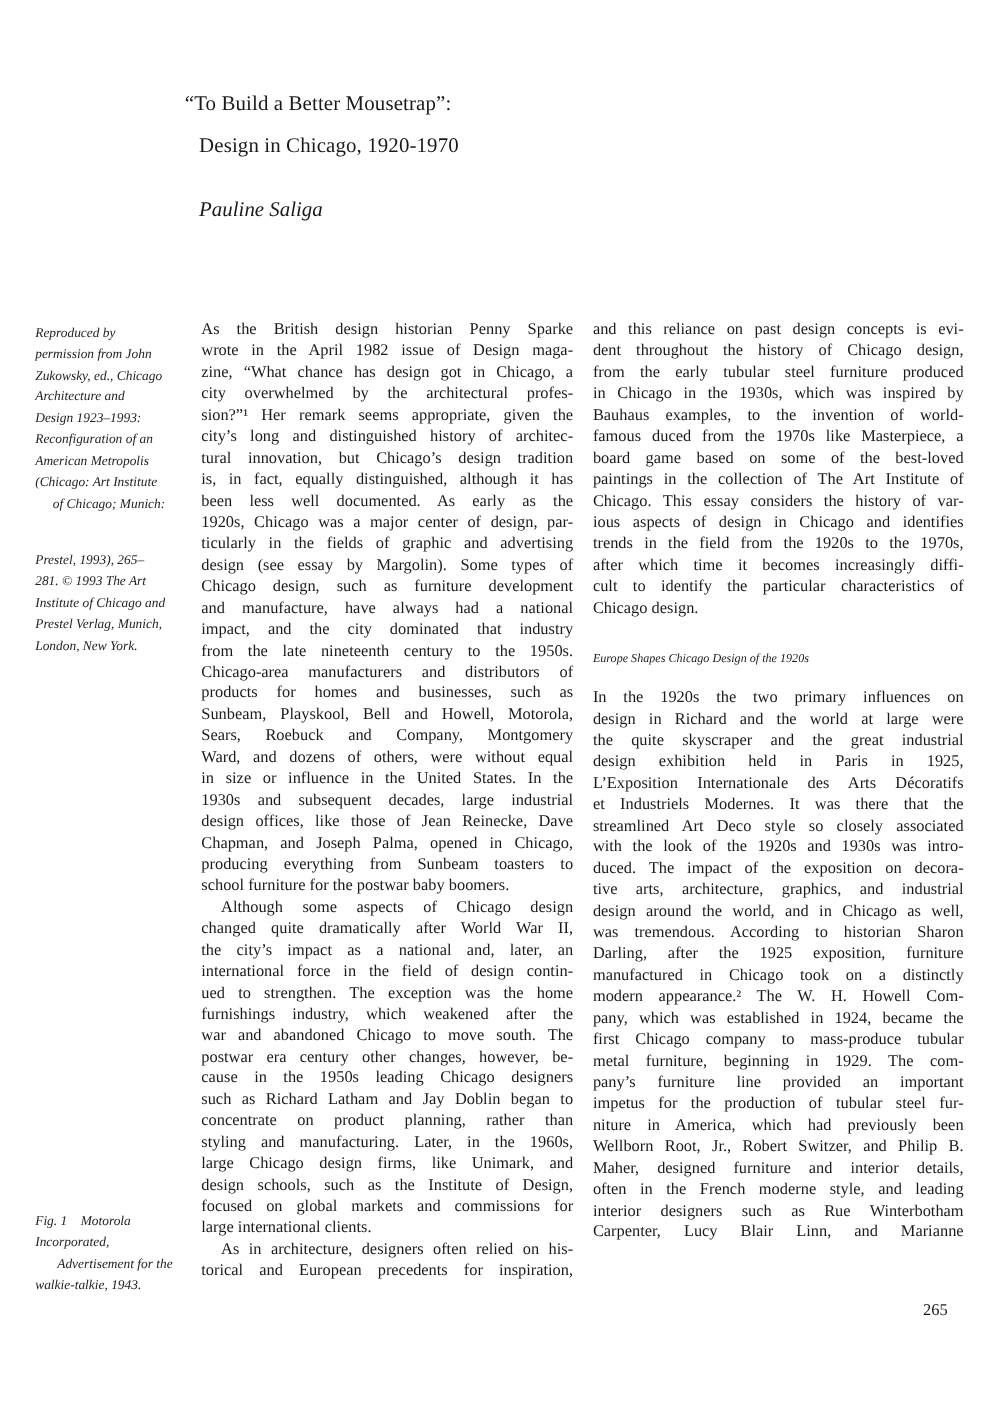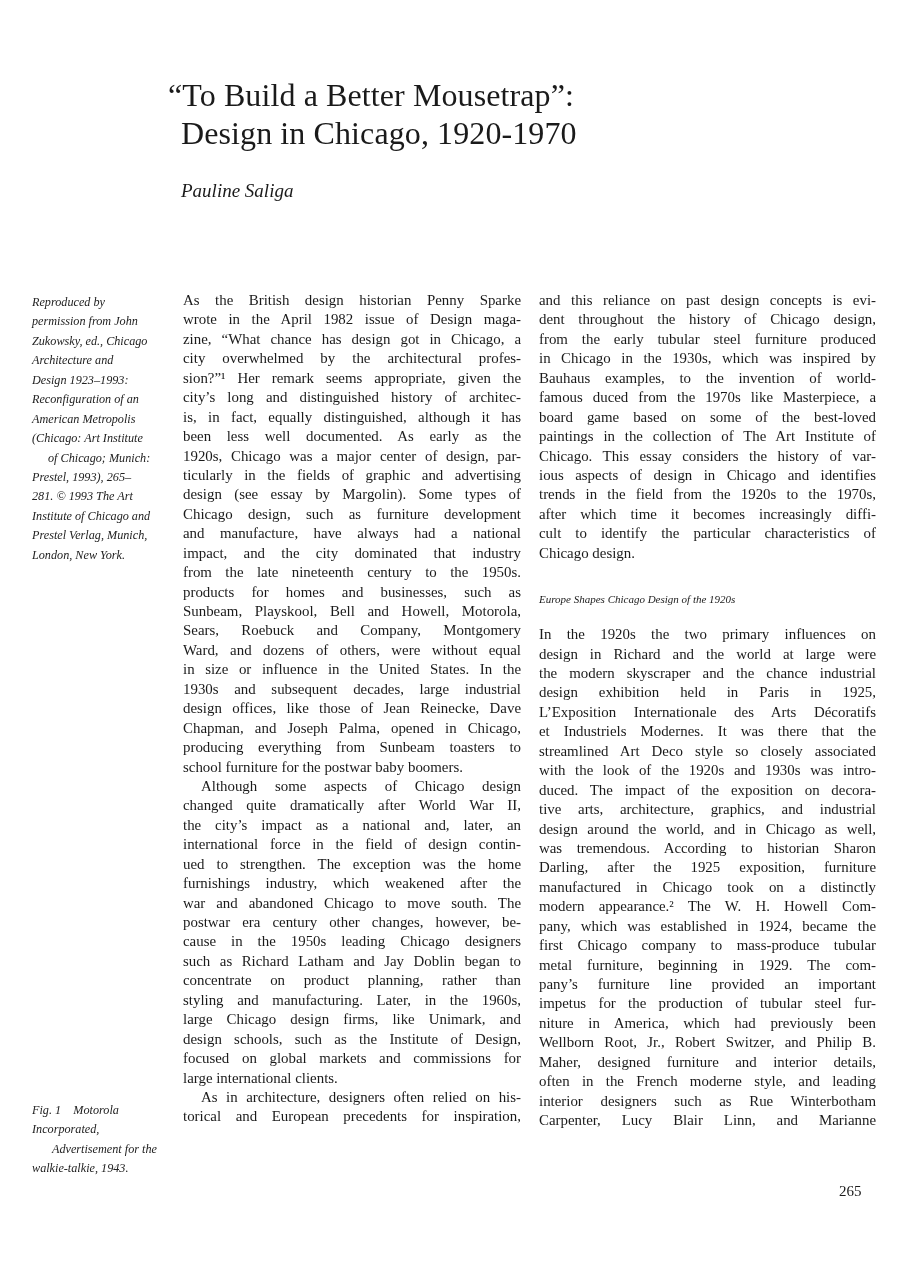--- a/index.html
+++ b/index.html
@@ -13,21 +13,21 @@
       position: relative;
       overflow: hidden;
       color: #1a1a1a;
       font-family: "Liberation Serif", "DejaVu Serif", serif;
     }
     .title {
       position: absolute;
       left: 168px;
       top: 76px;
       width: 560px;
-      font-size: 32px;
+      font-size: 19px;
       line-height: 38px;
       font-weight: normal;
       margin: 0;
       letter-spacing: 0.1px;
     }
     .title .line { display: block; white-space: nowrap; }
     .title .line2 { padding-left: 13px; }
     .author {
       position: absolute;
       left: 181px;
@@ -95,50 +95,52 @@
 <div class="sidenote credit" id="credit-note">
     <span class="ln" style="text-align-last: left;">Reproduced by</span>
     <span class="ln" style="text-align-last: left;">permission from John</span>
     <span class="ln" style="text-align-last: left;">Zukowsky, ed., Chicago</span>
     <span class="ln" style="text-align-last: left;">Architecture and</span>
     <span class="ln" style="text-align-last: left;">Design 1923–1993:</span>
     <span class="ln" style="text-align-last: left;">Reconfiguration of an</span>
     <span class="ln" style="text-align-last: left;">American Metropolis</span>
     <span class="ln" style="text-align-last: left;">(Chicago: Art Institute</span>
     <span class="ln" style="text-align-last: left; margin-left: 16px;">of Chicago; Munich:</span>
-    <span class="ln" style="text-align-last: left;">Prestel, 1993), 265–</span>
+    <span class="ln" style="text-align-last: left; margin-top: 32px;">Prestel, 1993), 265–</span>
     <span class="ln" style="text-align-last: left;">281. © 1993 The Art</span>
     <span class="ln" style="text-align-last: left;">Institute of Chicago and</span>
     <span class="ln" style="text-align-last: left;">Prestel Verlag, Munich,</span>
     <span class="ln" style="text-align-last: left;">London, New York.</span>
   </div>
 
 <div class="sidenote figcap" id="fig-caption">
     <span class="ln" style="text-align-last: left; white-space: pre;">Fig. 1    Motorola</span>
     <span class="ln" style="text-align-last: left;">Incorporated,</span>
     <span class="ln" style="text-align-last: left; margin-left: 20px;">Advertisement for the</span>
     <span class="ln" style="text-align-last: left;">walkie-talkie, 1943.</span>
   </div>
 
 <div class="col left" id="col-left">
     <span class="ln">As the British design historian Penny Sparke</span>
     <span class="ln">wrote in the April 1982 issue of Design maga-</span>
     <span class="ln">zine, “What chance has design got in Chicago, a</span>
     <span class="ln">city overwhelmed by the architectural profes-</span>
     <span class="ln">sion?”¹ Her remark seems appropriate, given the</span>
     <span class="ln">city’s long and distinguished history of architec-</span>
+    <span class="ln">tural innovation, but Chicago’s design tradition</span>
     <span class="ln">is, in fact, equally distinguished, although it has</span>
     <span class="ln">been less well documented. As early as the</span>
     <span class="ln">1920s, Chicago was a major center of design, par-</span>
     <span class="ln">ticularly in the fields of graphic and advertising</span>
     <span class="ln">design (see essay by Margolin). Some types of</span>
     <span class="ln">Chicago design, such as furniture development</span>
     <span class="ln">and manufacture, have always had a national</span>
     <span class="ln">impact, and the city dominated that industry</span>
     <span class="ln">from the late nineteenth century to the 1950s.</span>
+    <span class="ln">Chicago-area manufacturers and distributors of</span>
     <span class="ln">products for homes and businesses, such as</span>
     <span class="ln">Sunbeam, Playskool, Bell and Howell, Motorola,</span>
     <span class="ln">Sears, Roebuck and Company, Montgomery</span>
     <span class="ln">Ward, and dozens of others, were without equal</span>
     <span class="ln">in size or influence in the United States. In the</span>
     <span class="ln">1930s and subsequent decades, large industrial</span>
     <span class="ln">design offices, like those of Jean Reinecke, Dave</span>
     <span class="ln">Chapman, and Joseph Palma, opened in Chicago,</span>
     <span class="ln">producing everything from Sunbeam toasters to</span>
     <span class="ln last">school furniture for the postwar baby boomers.</span>
@@ -176,21 +178,21 @@
       <span class="ln">ious aspects of design in Chicago and identifies</span>
       <span class="ln">trends in the field from the 1920s to the 1970s,</span>
       <span class="ln">after which time it becomes increasingly diffi-</span>
       <span class="ln">cult to identify the particular characteristics of</span>
       <span class="ln last">Chicago design.</span>
     </div>
   <span class="subhead">Europe Shapes Chicago Design of the 1920s</span>
   <div id="col-right-section">
       <span class="ln">In the 1920s the two primary influences on</span>
       <span class="ln">design in Richard and the world at large were</span>
-      <span class="ln">the modern skyscraper and the chance industrial</span>
+      <span class="ln">the quite skyscraper and the great industrial</span>
       <span class="ln">design exhibition held in Paris in 1925,</span>
       <span class="ln">L’Exposition Internationale des Arts Décoratifs</span>
       <span class="ln">et Industriels Modernes. It was there that the</span>
       <span class="ln">streamlined Art Deco style so closely associated</span>
       <span class="ln">with the look of the 1920s and 1930s was intro-</span>
       <span class="ln">duced. The impact of the exposition on decora-</span>
       <span class="ln">tive arts, architecture, graphics, and industrial</span>
       <span class="ln">design around the world, and in Chicago as well,</span>
       <span class="ln">was tremendous. According to historian Sharon</span>
       <span class="ln">Darling, after the 1925 exposition, furniture</span>

